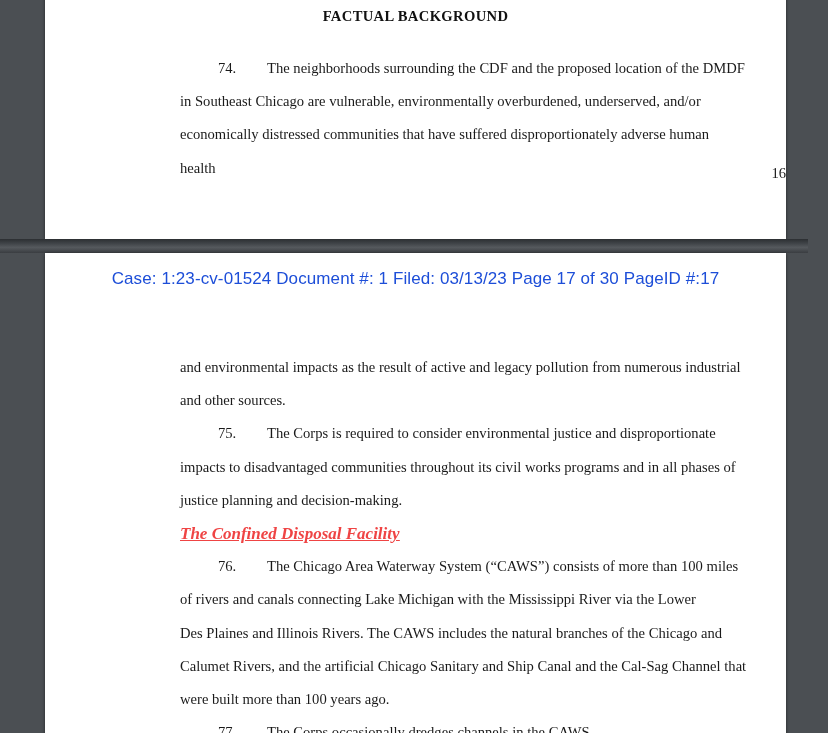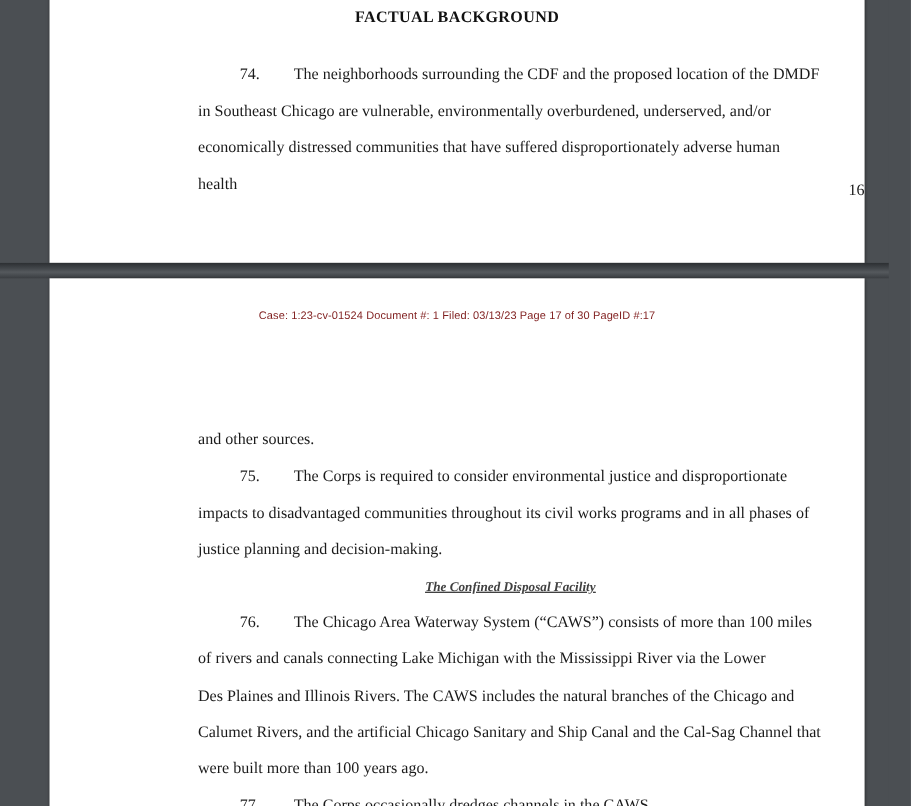--- a/index.html
+++ b/index.html
@@ -48,25 +48,24 @@
     height: 100%;
   }
 
   
   .ecf-header {
     position: absolute;
     left: 0;
     right: 0;
     text-align: center;
     font-family: "Liberation Sans", sans-serif;
-    font-size: 10px;
-    color: #7f1d1d;
+    font-size: 17px;
+    color: #1d4ed8;
     letter-spacing: 0.1px;
     white-space: nowrap;
-    margin-top: 13px;
   }
 
   
   .section-heading {
     position: absolute;
     left: 0;
     right: 0;
     text-align: center;
     font-family: "Liberation Serif", serif;
     font-weight: bold;
@@ -97,29 +96,28 @@
     width: 38px;
   }
 
   .para-num {
     display: inline-block;
     width: 49px;
   }
 
   .sub-heading {
     font-family: "Liberation Serif", serif;
-    font-size: 12px;
+    font-size: 17px;
     font-weight: bold;
     font-style: italic;
     text-decoration: underline;
-    color: #404040;
+    color: #ef4444;
     line-height: 33.2px;
     margin: 0;
     display: block;
-    text-align: center;
   }
 
   .sub-heading span {
     text-decoration: underline;
   }
 
   
   .page-number {
     position: absolute;
     left: 0;
@@ -166,21 +164,21 @@
 
   <div class="page-gap"></div>
 
   <div class="page" id="page-17">
     <div class="page-inner">
 
       <div class="ecf-header" style="top: 16px;">Case: 1:23-cv-01524 Document #: 1 Filed: 03/13/23 Page 17 of 30 PageID #:17</div>
 
       <div class="body-block" style="top: 80px;">
 
-        <p class="para"><br><span>and other sources.</span></p>
+        <p class="para"><span>and environmental impacts as the result of active and legacy pollution from numerous industrial</span><br><span>and other sources.</span></p>
 
         <p class="para"><span class="para-indent"></span><span class="para-num">75.</span><span>The Corps is required to consider environmental justice and disproportionate</span><br><span>impacts to disadvantaged communities throughout its civil works programs and in all phases of</span><br><span>justice planning and decision-making.</span></p>
 
         <p class="sub-heading"><span>The Confined Disposal Facility</span></p>
 
         <p class="para"><span class="para-indent"></span><span class="para-num">76.</span><span>The Chicago Area Waterway System (“CAWS”) consists of more than 100 miles</span><br><span>of rivers and canals connecting Lake Michigan with the Mississippi River via the Lower</span><br><span>Des Plaines and Illinois Rivers. The CAWS includes the natural branches of the Chicago and</span><br><span>Calumet Rivers, and the artificial Chicago Sanitary and Ship Canal and the Cal-Sag Channel that</span><br><span>were built more than 100 years ago.</span></p>
 
         <p class="para"><span class="para-indent"></span><span class="para-num">77.</span><span>The Corps occasionally dredges channels in the CAWS.</span></p>
 
       </div>

